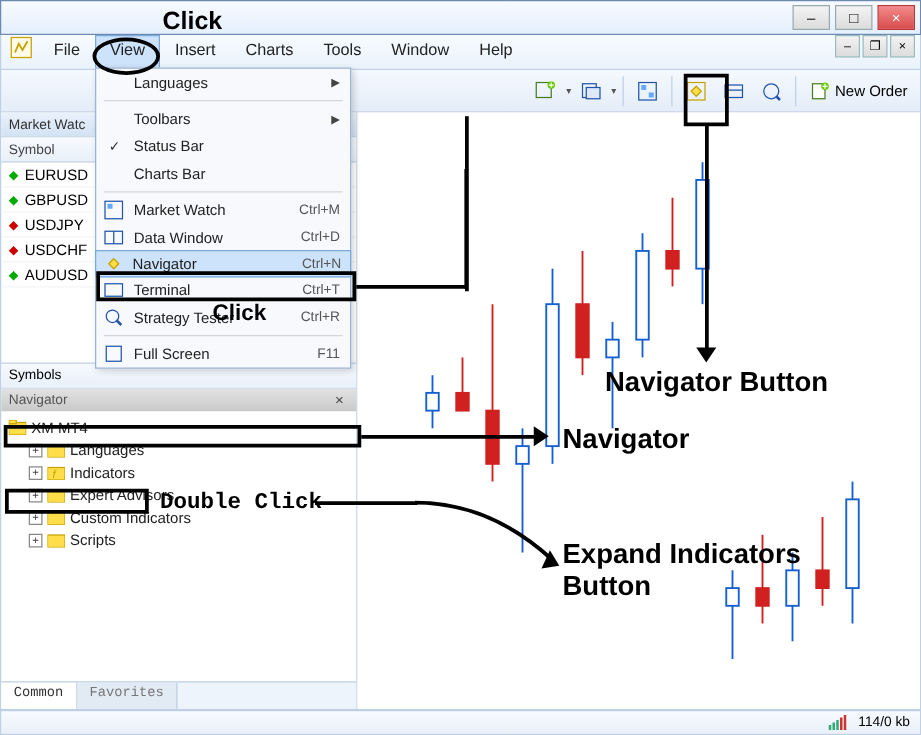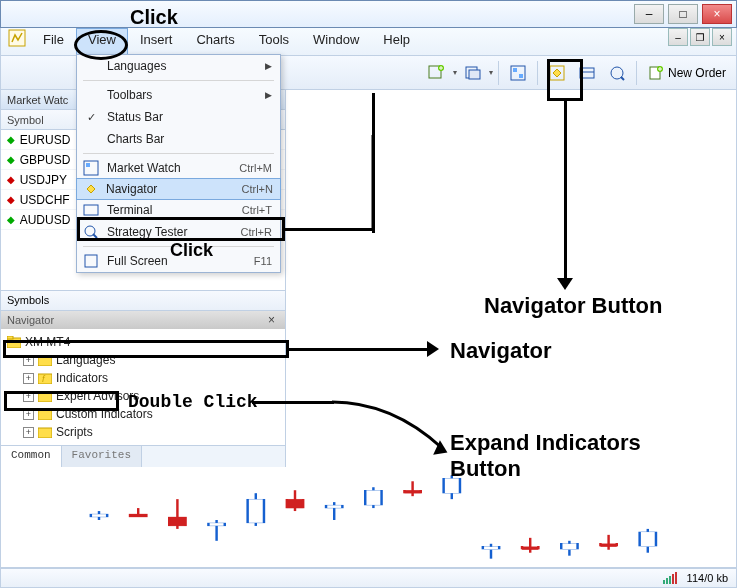--- a/index.html
+++ b/index.html
@@ -17,21 +17,21 @@
   .menu-item.active { background:#cde3fb; border:1px solid #7aa9de; padding:3px 11px; }
   .menu-bar .right-controls { margin-left:auto; display:flex; gap:2px; padding-right:4px; }
   .mini-btn { width:20px; height:18px; border:1px solid #9bb; background:linear-gradient(#f3f3f3,#dcdcdc); font-size:10px; display:flex; align-items:center; justify-content:center; }
 
   
   .toolbar { height: 34px; background: linear-gradient(#f5f9ff, #e4edf8); border: 1px solid #c0d0e4; border-top:none; display:flex; align-items:center; padding:0 4px; gap:2px; }
   .tool-btn { width:28px; height:26px; border:1px solid transparent; display:flex; align-items:center; justify-content:center; cursor:pointer; }
   .tool-sep { width:1px; height:24px; background:#c0d0e4; margin:0 3px; }
   .new-order { display:flex; align-items:center; gap:4px; padding:0 6px; height:26px; font-size:12px; cursor:pointer; }
 
-  .layout { display:flex; height: calc(100% - 90px - 20px); border:1px solid #c0d0e4; border-top:none;flex-direction:column; }
+  .layout { display:flex; height: calc(100% - 90px - 20px); border:1px solid #c0d0e4; border-top:none; }
   .left-col { width: 285px; display:flex; flex-direction:column; border-right:1px solid #c0d0e4; }
 
   
   .panel-title { height:20px; background: linear-gradient(#eaf2fb, #d3e2f4); border-bottom:1px solid #c0d0e4; font-size:11px; padding:3px 6px; color:#333; display:flex; align-items:center; justify-content:space-between; }
   .market-watch { border-bottom:1px solid #c0d0e4; }
   .mw-header { height:20px; background:linear-gradient(#f6f9fe,#e9f0f9); border-bottom:1px solid #c0d0e4; font-size:11px; padding:4px 6px; color:#444; }
   .mw-row { height:20px; display:flex; align-items:center; gap:5px; padding:0 6px; font-size:12px; border-bottom:1px solid #f2f5f9; }
   .up-arrow { color:#0a0; font-size:10px; }
   .dn-arrow { color:#c00; font-size:10px; }
 
@@ -327,20 +327,30 @@
   <div class="dd-item">
     <span class="dd-icon">
         <svg width="16" height="16">
           <rect x="1" y="1" width="14" height="14" fill="none" stroke="#2255aa"></rect>
           <rect x="3" y="3" width="4" height="4" fill="#6af"></rect>
         </svg>
       </span>
     <span>Market Watch</span>
       <span class="shortcut">Ctrl+M</span>
   </div>
+  <div class="dd-item">
+    <span class="dd-icon">
+        <svg width="16" height="16">
+          <rect x="1" y="3" width="14" height="10" fill="none" stroke="#2255aa"></rect>
+          <line x1="8" y1="3" x2="8" y2="13" stroke="#2255aa"></line>
+        </svg>
+      </span>
+    <span>Data Window</span>
+      <span class="shortcut">Ctrl+D</span>
+  </div>
   <div class="dd-item highlighted">
     <span class="dd-icon">
         <svg width="16" height="16">
           <path d="M4 8 L8 4 L12 8 L8 12 Z" fill="#ffde4a" stroke="#c7a200"></path>
         </svg>
       </span>
     <span>Navigator</span>
       <span class="shortcut">Ctrl+N</span>
   </div>
   <div class="dd-item">

